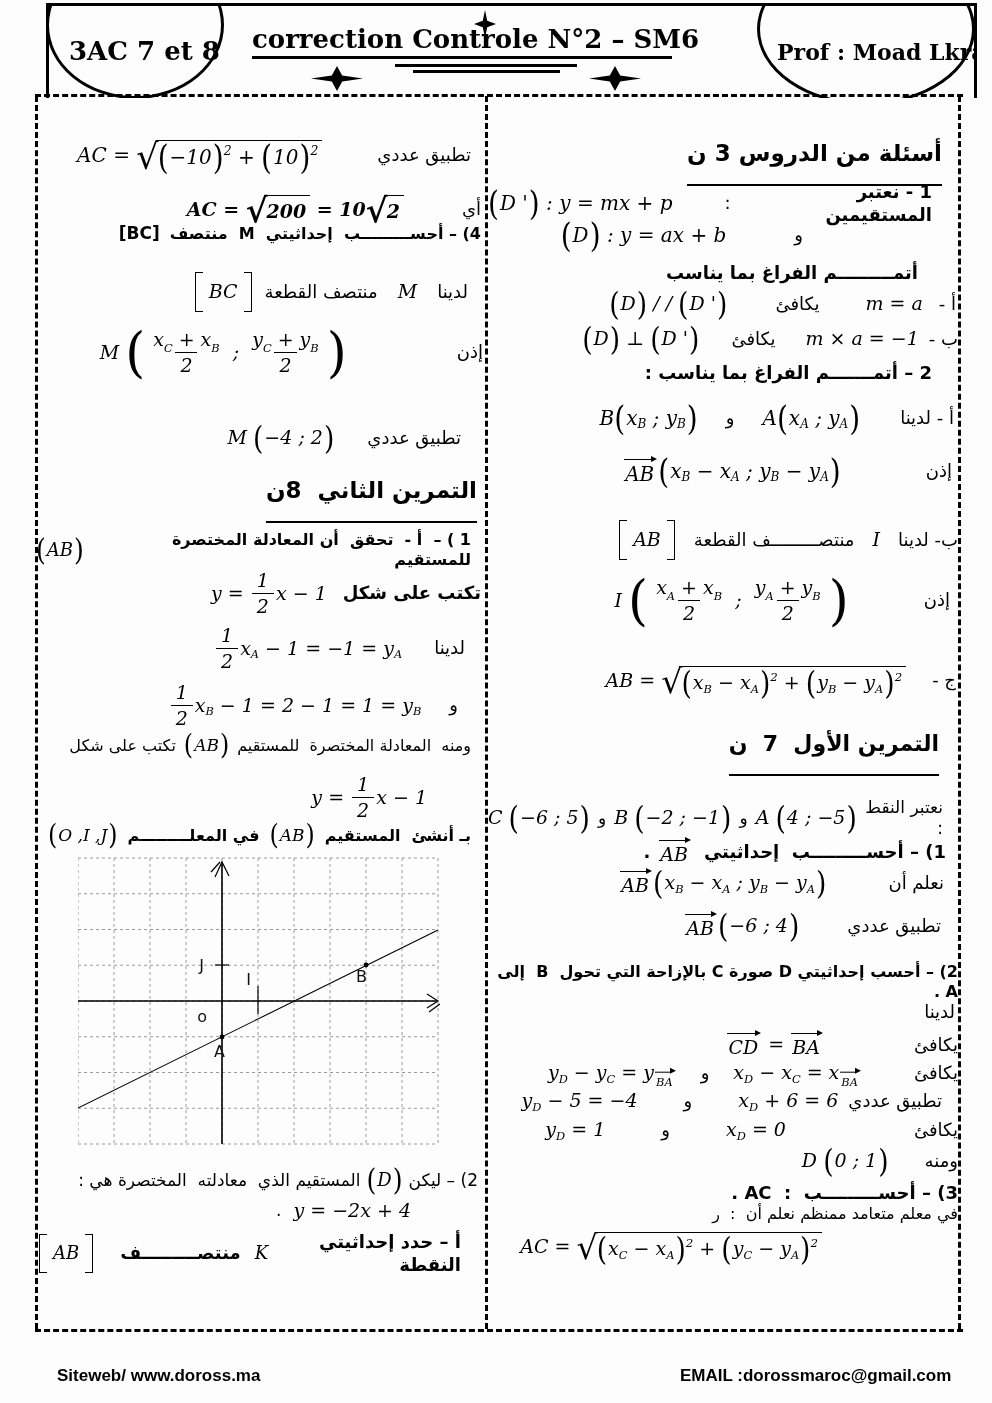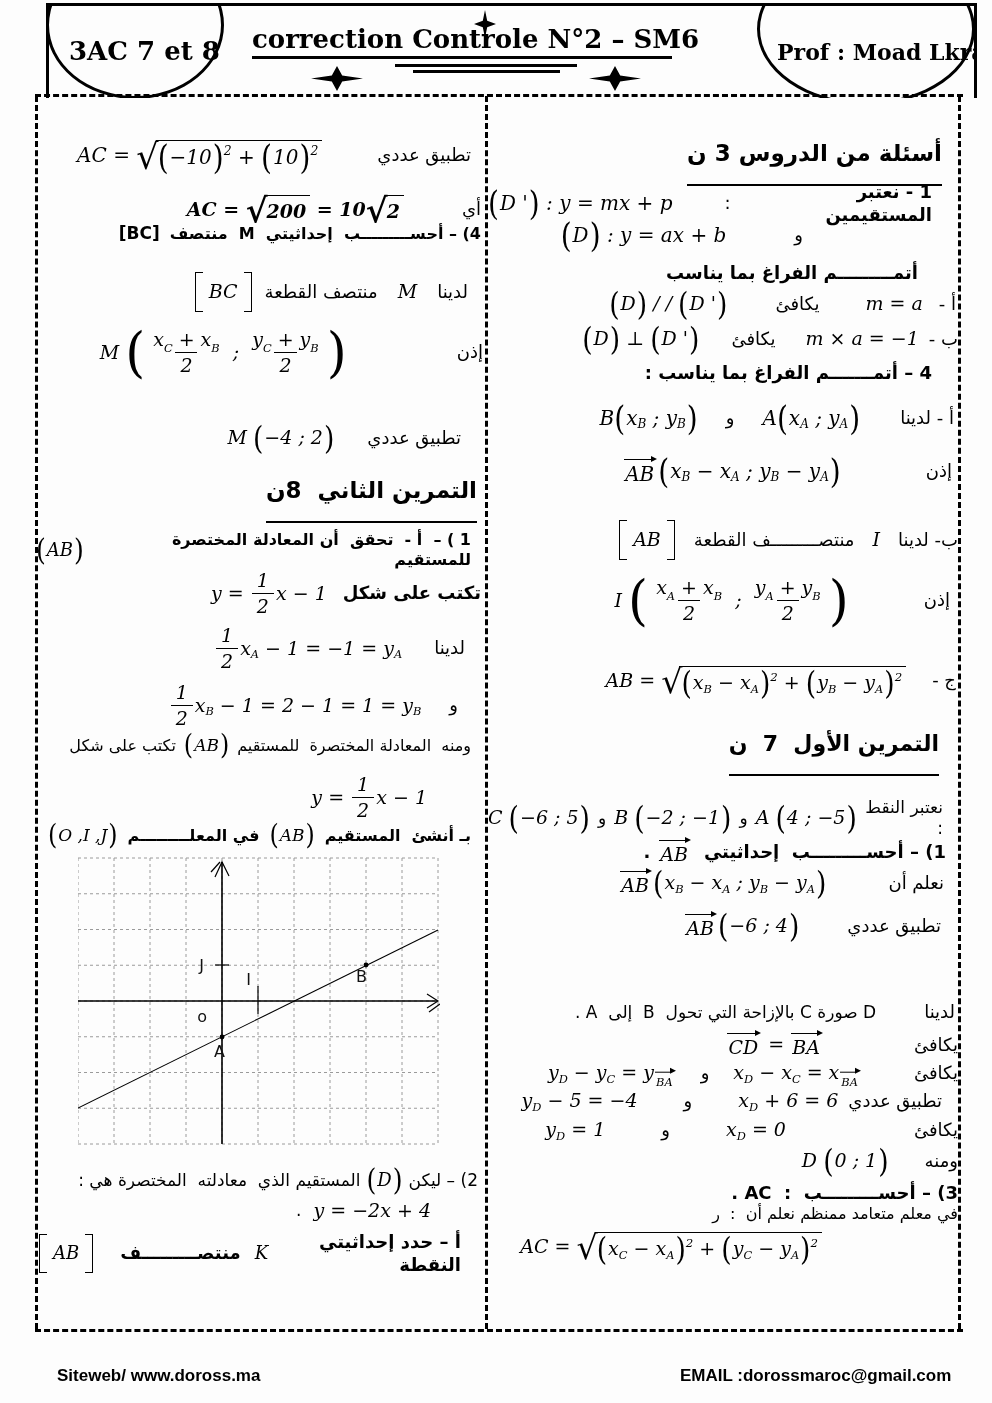--- a/index.html
+++ b/index.html
@@ -205,21 +205,21 @@
         <span class="formula" style="font-size: 17px; margin-left: 10px;"><span class="pgroup"><span class="paren">(</span><span class="pbody">AB</span><span class="paren">)</span></span></span>
         <span class="atext bold" style="font-size: 16px; margin-left: 10px;">في المعلـــــــــم</span>
         <span class="formula" style="font-size: 17px;"><span class="pgroup"><span class="paren">(</span><span class="pbody">O ,I ,J</span><span class="paren">)</span></span></span>
       </div>
       <div class="mrow" style="top: 1073px;">
         <span class="atext" style="font-size: 17px; margin-right: 7px; margin-left: 6px;">2) – ليكن</span>
         <span class="formula" style="font-size: 18px; margin-left: 6px;"><span class="pgroup"><span class="paren">(</span><span class="pbody">D</span><span class="paren">)</span></span></span>
         <span class="atext" style="font-size: 17px;">المستقيم الذي  معادلته  المختصرة هي :</span>
       </div>
       <div class="mrow" style="top: 1103px;">
-        <span class="formula" style="margin-right: 54px; margin-left: 12px;">y = −2x + 4</span>
+        <span class="formula" style="margin-right: 74px; margin-left: 12px;">y = −2x + 4</span>
         <span class="atext" style="font-size: 17px;">.</span>
       </div>
       <div class="mrow" style="top: 1135px;">
         <span class="atext bold" style="margin-right: 24px; margin-left: 14px;">أ – حدد إحداثيتي  النقطة</span>
         <span class="formula" style="font-size: 18px; margin-left: 14px;">K</span>
         <span class="atext bold" style="margin-left: 24px;">منتصـــــــــف</span>
         <span class="formula" style="font-size: 18px;"><span class="bgroup"><span class="sqb left"></span><span class="bbody">AB</span><span class="sqb right"></span></span></span>
       </div>
     </div>
   <div id="col-right" class="col">
@@ -244,21 +244,21 @@
         <span class="atext" style="margin-left: 48px;">يكافئ</span>
         <span class="formula"><span class="pgroup"><span class="paren">(</span><span class="pbody">D</span><span class="paren">)</span></span> / / <span class="pgroup"><span class="paren">(</span><span class="pbody">D '</span><span class="paren">)</span></span></span>
       </div>
       <div class="mrow" style="top: 231px;">
         <span class="atext" style="margin-right: 0px; margin-left: 10px;">ب -</span>
         <span class="formula" style="margin-left: 30px;">m × a = −1</span>
         <span class="atext" style="margin-left: 32px;">يكافئ</span>
         <span class="formula"><span class="pgroup"><span class="paren">(</span><span class="pbody">D</span><span class="paren">)</span></span> ⊥ <span class="pgroup"><span class="paren">(</span><span class="pbody">D '</span><span class="paren">)</span></span></span>
       </div>
       <div class="mrow" style="top: 266px;">
-        <span class="atext bold" style="margin-right: 26px;">4 – أتمـــــــم الفراغ بما يناسب :</span>
+        <span class="atext bold" style="margin-right: 26px;">2 – أتمـــــــم الفراغ بما يناسب :</span>
       </div>
       <div class="mrow" style="top: 310px;">
         <span class="atext" style="margin-right: 4px; margin-left: 40px;">أ - لدينا</span>
         <span class="formula" style="font-size: 20px; margin-left: 28px;">A<span class="pgroup"><span class="paren">(</span><span class="pbody">x<span class="sub">A</span> ; y<span class="sub">A</span></span><span class="paren">)</span></span></span>
         <span class="atext" style="margin-left: 28px;">و</span>
         <span class="formula" style="font-size: 20px;">B<span class="pgroup"><span class="paren">(</span><span class="pbody">x<span class="sub">B</span> ; y<span class="sub">B</span></span><span class="paren">)</span></span></span>
       </div>
       <div class="mrow" style="top: 360px;">
         <span class="atext" style="margin-right: 6px; margin-left: 85px;">إذن</span>
         <span class="formula" style="font-size: 20px;"><span class="vec">AB</span><span class="pgroup"><span class="paren">(</span><span class="pbody">x<span class="sub">B</span> − x<span class="sub">A</span> ; y<span class="sub">B</span> − y<span class="sub">A</span></span><span class="paren">)</span></span></span>
@@ -294,23 +294,25 @@
         <span class="atext bold">.</span>
       </div>
       <div class="mrow" style="top: 772px;">
         <span class="atext" style="margin-right: 14px; margin-left: 62px;">نعلم أن</span>
         <span class="formula"><span class="vec">AB</span><span class="pgroup"><span class="paren">(</span><span class="pbody">x<span class="sub">B</span> − x<span class="sub">A</span> ; y<span class="sub">B</span> − y<span class="sub">A</span></span><span class="paren">)</span></span></span>
       </div>
       <div class="mrow" style="top: 815px;">
         <span class="atext" style="margin-right: 17px; margin-left: 48px;">تطبيق عددي</span>
         <span class="formula"><span class="vec">AB</span><span class="pgroup"><span class="paren">(</span><span class="pbody">−6 ; 4</span><span class="paren">)</span></span></span>
       </div>
+      <div class="mrow" style="top: 866px;">
+        <span class="atext bold" style="font-size: 16px; margin-right: 0px;">2) – أحسب إحداثيتي D صورة C بالإزاحة التي تحول  B  إلى A .</span>
+      </div>
       <div class="mrow" style="top: 905px;">
         <span class="atext" style="margin-right: 3px; margin-left: 48px;">لدينا</span>
-        <span class="atext" style="font-size: 17px;">D صورة C بالإزاحة التي تحول  B  إلى  A .</span>
       </div>
       <div class="mrow" style="top: 934px;">
         <span class="atext" style="margin-right: 0px; margin-left: 90px;">يكافئ</span>
         <span class="formula"><span class="vec">CD</span> = <span class="vec">BA</span></span>
       </div>
       <div class="mrow" style="top: 965px;">
         <span class="atext" style="margin-right: 0px; margin-left: 52px;">يكافئ</span>
         <span class="formula" style="margin-left: 24px;">x<span class="sub">D</span> − x<span class="sub">C</span> = x<span class="sub"><span class="vec">BA</span></span></span>
         <span class="atext" style="margin-left: 24px;">و</span>
         <span class="formula">y<span class="sub">D</span> − y<span class="sub">C</span> = y<span class="sub"><span class="vec">BA</span></span></span>

